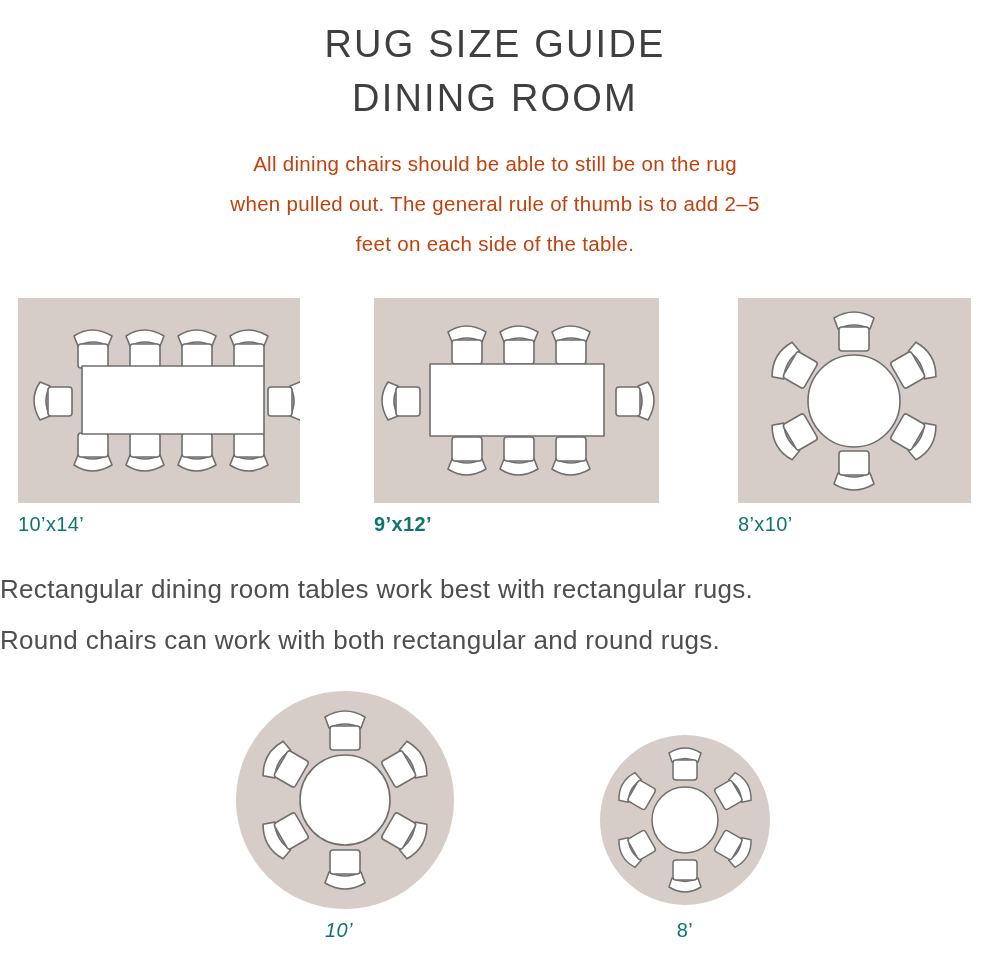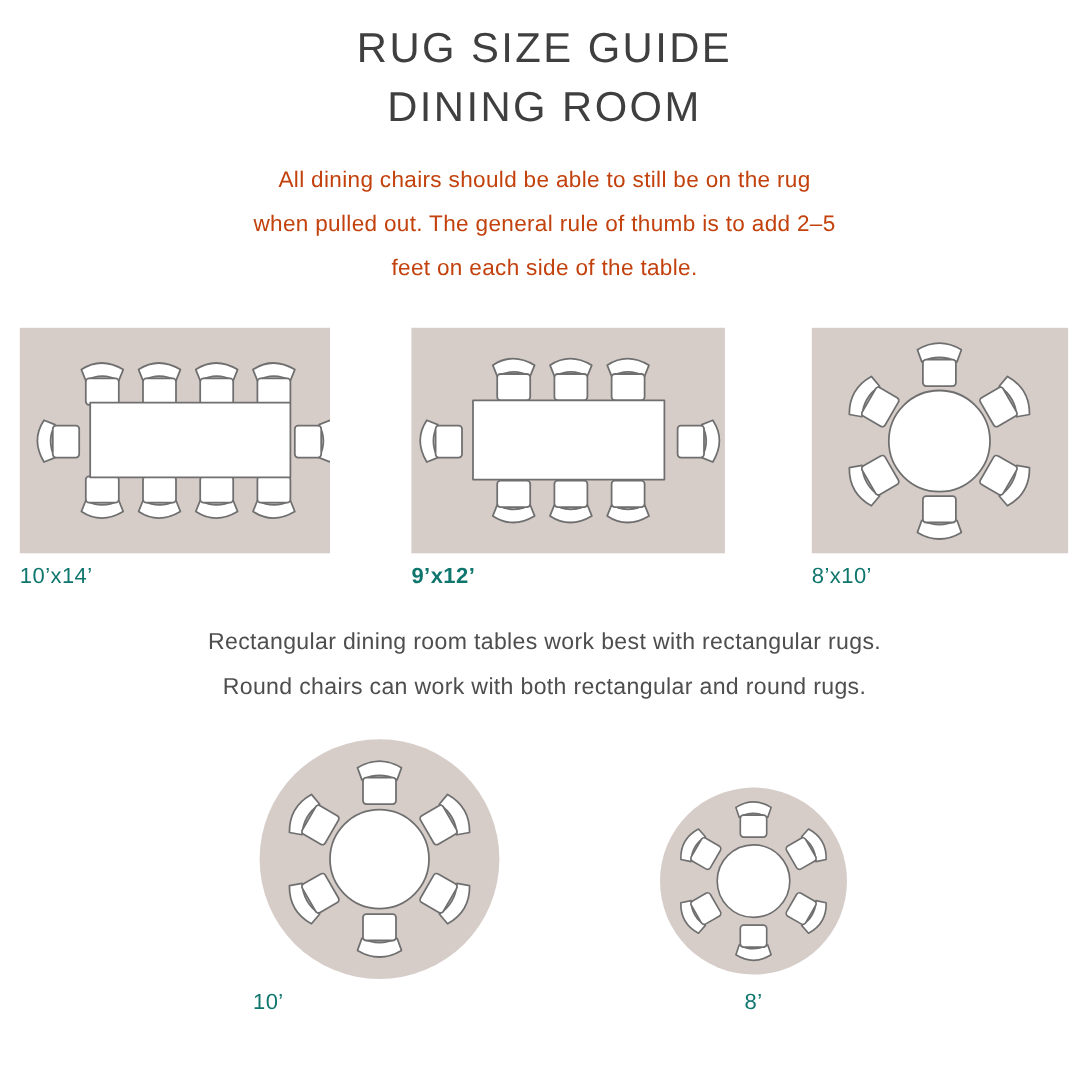--- a/index.html
+++ b/index.html
@@ -61,22 +61,22 @@
     position: absolute;
   }
   .caption {
     position: absolute;
     font-size: 20px;
     color: #0f766e;
     letter-spacing: 0.4px;
     white-space: nowrap;
   }
   .mid-text {
-    text-align: center;
-    font-size: 21px;
+    text-align: left;
+    font-size: 26px;
     color: #4e4e4e;
     letter-spacing: 0.3px;
     line-height: 1.95;
     margin-top: 16px;
   }
   .mid-text .line {
     display: block;
   }
   .row-round {
     position: relative;
@@ -268,21 +268,21 @@
             <path d="M89 26 q20 -12 40 0 l-4 11 q-16 -8 -32 0 z"></path>
             <rect x="94" y="35" width="30" height="24" rx="3"></rect>
           </g>
           <g transform="translate(109,109) rotate(300) translate(-109,-109)">
             <path d="M89 26 q20 -12 40 0 l-4 11 q-16 -8 -32 0 z"></path>
             <rect x="94" y="35" width="30" height="24" rx="3"></rect>
           </g>
           <circle cx="109" cy="109" r="45"></circle>
         </g>
       </svg>
-      <div class="caption" style="left:-6px; top:228px; width:218px; text-align:left;">10’</div>
+      <div class="caption" style="left:-6px; top:228px; width:218px; text-align:center;font-style:italic;">10’</div>
     </div>
 
     <div class="diagram" style="left:600px; top:44px; width:170px; height:170px;">
       <div class="rug-round" style="left:0; top:0; width:170px; height:170px;"></div>
       <svg width="170" height="170" viewBox="0 0 170 170" style="position:absolute;left:0;top:0;">
         <g fill="#ffffff" stroke="#6f6f6f" stroke-width="1.5" stroke-linejoin="round">
           <g transform="translate(85,85) rotate(0) translate(-85,-85)">
             <path d="M69 18 q16 -10 32 0 l-3 9 q-13 -7 -26 0 z"></path>
             <rect x="73" y="25" width="24" height="20" rx="3"></rect>
           </g>

